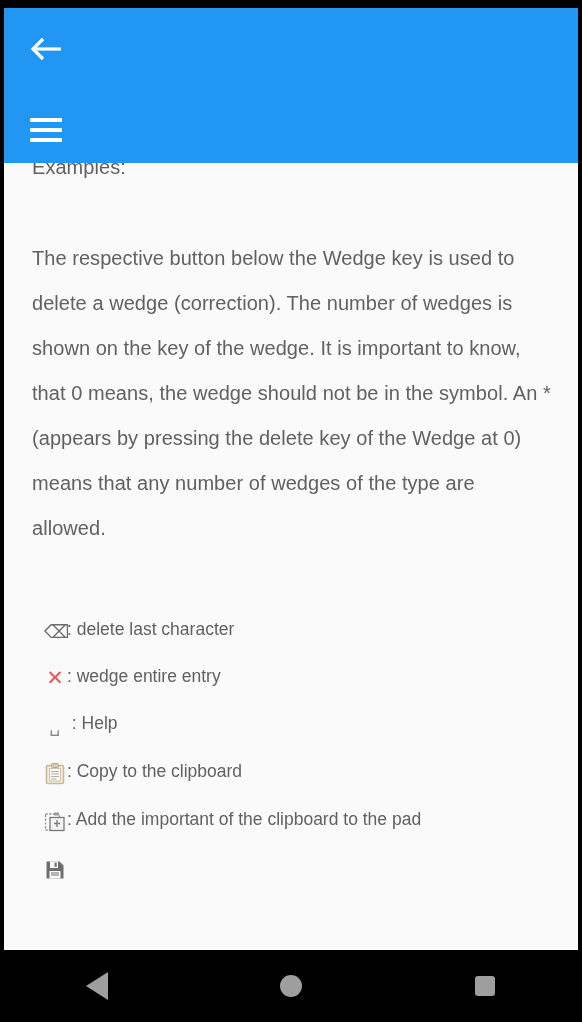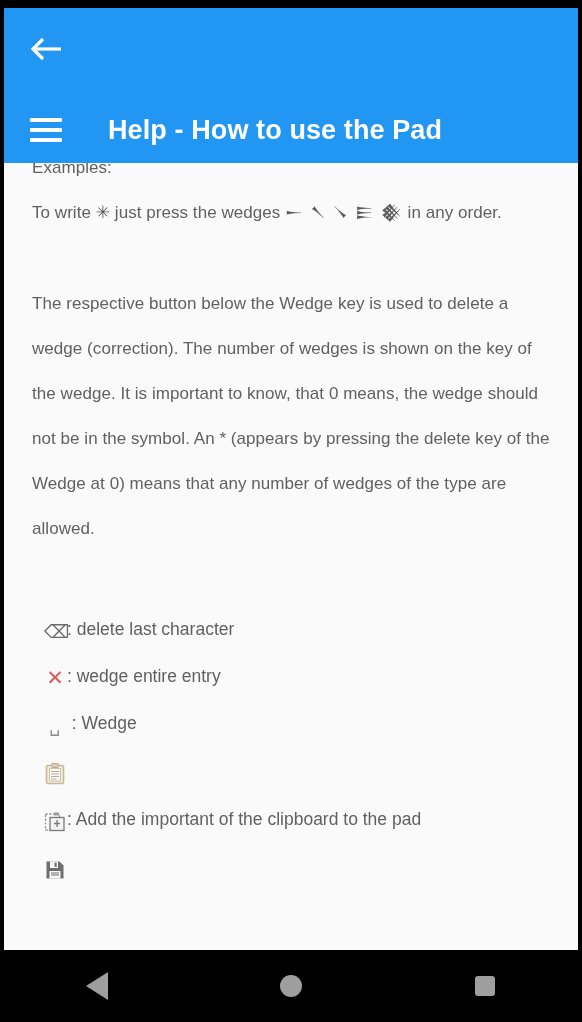--- a/index.html
+++ b/index.html
@@ -99,21 +99,21 @@
     position: absolute;
     left: 0;
     top: -18px;   
     width: 574px;
     padding: 0 26px 0 28px;
     box-sizing: border-box;
   }
 
   .para {
     color: #616161;
-    font-size: 17px;
+    font-size: 20px;
     line-height: 45px;
     margin: 0;
     letter-spacing: 0.05px;
   }
 
   .spacer-lg { height: 46px; }
   .spacer-md { height: 44px; }
 
   .glyph {
     color: #5a5a5a;
@@ -214,72 +214,63 @@
       </div>
 
       <div class="menu-btn">
         <span style="display:flex;flex-direction:column;gap:6px;">
           <span class="menu-bar-line"></span>
           <span class="menu-bar-line"></span>
           <span class="menu-bar-line"></span>
         </span>
       </div>
 
-      <div class="appbar-title">Help - How to use the Pad</div>
     </div>
 
     <div class="content">
       <div class="content-inner">
 
         <p class="para">Examples:</p>
 
-        <p class="para">
-          <span>To write</span>
-          <span class="glyph">✳</span>
-          <span>just press the wedges</span>
-          <span class="wedges">𒀸 𒀹 𒀺 𒀼 𒀽</span>
-          <span>in any</span>
-          <span>order.</span>
-        </p>
 
         <div class="spacer-lg"></div>
 
         <p class="para">The respective button below the Wedge key is used to delete a wedge (correction). The number of wedges is shown on the key of the wedge. It is important to know, that 0 means, the wedge should not be in the symbol. An * (appears by pressing the delete key of the Wedge at 0) means that any number of wedges of the type are allowed.</p>
 
         <div class="spacer-md"></div>
 
 
         <div class="keylist">
 
           <div class="keyline">
             <span class="key-icon icon-backspace">⌫</span><span>: delete last character</span>
           </div>
 
           <div class="keyline">
             <span class="key-icon icon-redx">✕</span><span>: wedge entire entry</span>
           </div>
 
           <div class="keyline">
-            <span class="key-icon icon-space">␣</span><span> : Wedge</span>
+            <span class="key-icon icon-space">␣</span><span> : Help</span>
           </div>
 
           <div class="keyline">
             <span class="key-icon">
               <svg class="icon-clipboard" width="20" height="22" viewBox="0 0 20 22" aria-hidden="true">
                 <rect x="1.5" y="2.5" width="17" height="18" rx="1.5" fill="#f2ece1" stroke="#c9b99a" stroke-width="1.6"></rect>
                 <rect x="4.5" y="5.5" width="11" height="12.5" fill="#fbfaf7" stroke="#cfc3ae" stroke-width="1"></rect>
                 <rect x="6.5" y="0.5" width="7" height="4" rx="1" fill="#d9cdb6" stroke="#b8a888" stroke-width="1"></rect>
                 <g stroke="#b9ae9a" stroke-width="1">
                   <path d="M6 8.5 H14"></path>
                     <path d="M6 11 H14"></path>
                     <path d="M6 13.5 H14"></path>
                     <path d="M6 16 H11.5"></path>
                 </g>
               </svg>
-            </span>
+            </span><span>: Copy to the clipboard</span>
           </div>
 
           <div class="keyline">
             <span class="key-icon">
               <svg class="icon-paste" width="21" height="20" viewBox="0 0 21 20" aria-hidden="true">
                 <rect x="1" y="2" width="14" height="16" fill="none" stroke="#8d8d8d" stroke-width="1.3" stroke-dasharray="2.2 1.6"></rect>
                 <rect x="5.5" y="5.5" width="14" height="13" fill="#f4f4f4" stroke="#7a7a7a" stroke-width="1.3"></rect>
                 <path d="M12.5 8 V15 M9.5 11.5 H15.5" stroke="#7a7a7a" stroke-width="1.3"></path>
                 <rect x="9.5" y="0.5" width="5" height="3" fill="#9a9a9a"></rect>
               </svg>

